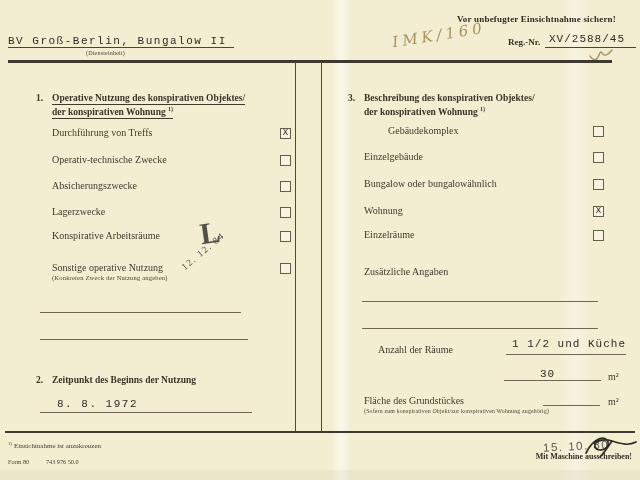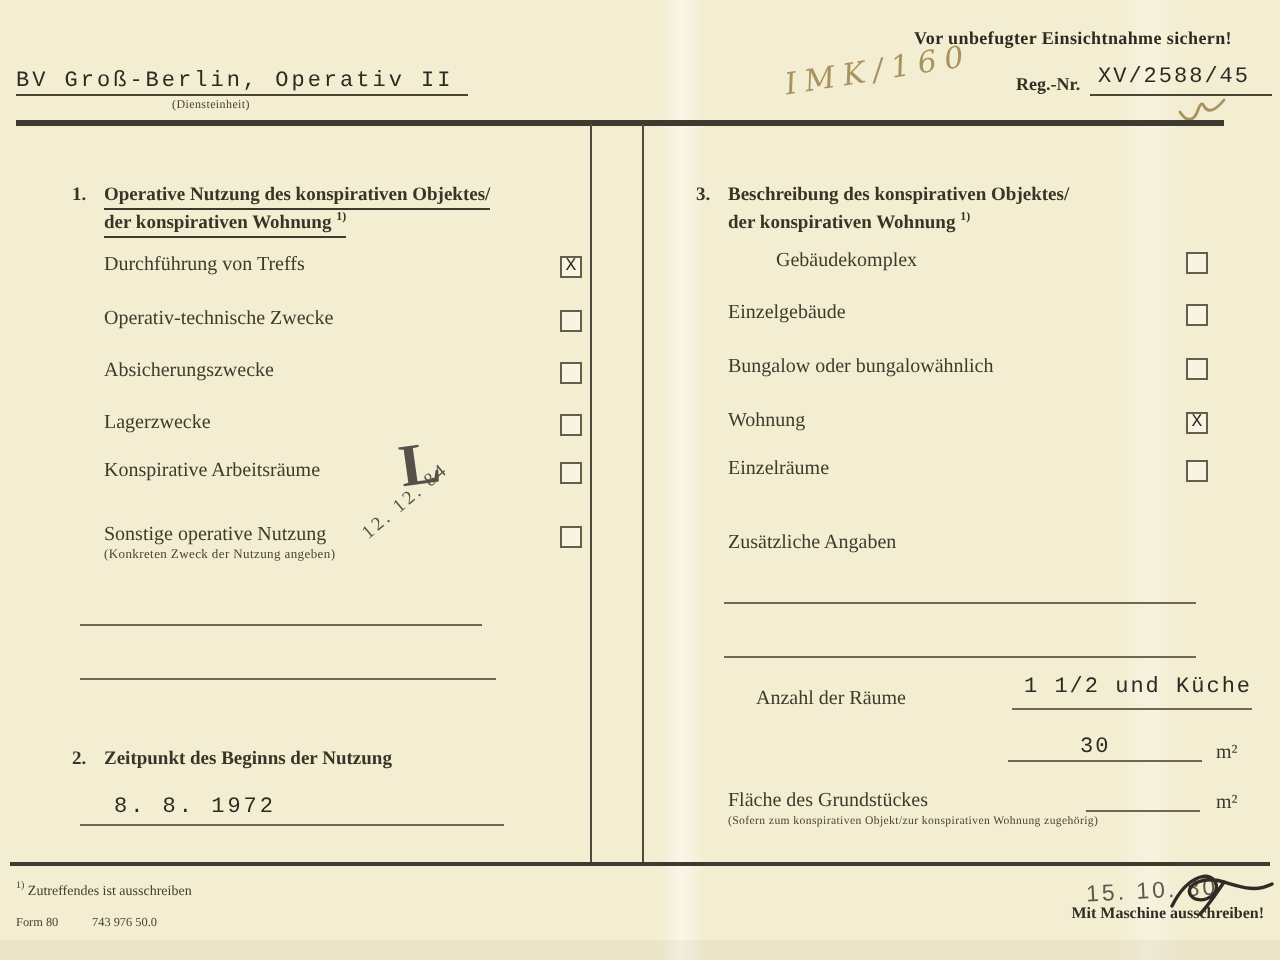--- a/index.html
+++ b/index.html
@@ -44,21 +44,21 @@
 </style>
 </head>
 <body>
 
 <div class="page">
 
   <div class="streak" style="left:330px; width:22px;"></div>
   <div class="streak" style="left:560px; width:30px; opacity:.6;"></div>
   <div class="shade-bottom"></div>
 
-  <div class="abs typed" style="left:8px; top:35px;">BV Groß-Berlin, Operativ II</div>
+  <div class="abs typed" style="left:8px; top:35px;">BV Groß-Berlin, Bungalow II</div>
   <div class="uline" style="left:8px; top:47px; width:226px; border-color:#4c4533;"></div>
   <div class="abs lbl-sm" style="left:86px; top:50px; font-size:6px;">(Diensteinheit)</div>
 
   <div class="abs notice" style="right:24px; top:14px;">Vor unbefugter Einsichtnahme sichern!</div>
 
   <div class="abs reg-lbl" style="left:508px; top:37px;">Reg.-Nr.</div>
   <div class="abs typed" style="left:549px; top:33px; letter-spacing:1px;">XV/2588/45</div>
   <div class="uline" style="left:545px; top:47px; width:91px; border-color:#4c4533;"></div>
 
   <div class="abs pencil hand-note" style="left:392px; top:26px;">IMK/160</div>
@@ -136,21 +136,21 @@
 
   <div class="abs typed" style="left:540px; top:368px; letter-spacing:1px;">30</div>
   <div class="uline" style="left:504px; top:380px; width:97px;"></div>
   <div class="abs lbl" style="left:608px; top:371px;">m²</div>
 
   <div class="abs lbl" style="left:364px; top:395px;">Fläche des Grundstückes</div>
   <div class="uline" style="left:543px; top:405px; width:57px;"></div>
   <div class="abs lbl" style="left:608px; top:396px;">m²</div>
   <div class="abs lbl-sm" style="left:364px; top:408px; font-size:5.8px;">(Sofern zum konspirativen Objekt/zur konspirativen Wohnung zugehörig)</div>
 
-  <div class="abs" style="left:8px; top:441px; font-size:7px; color:#433d30;"><span class="sup" style="font-size:5px;">1)</span> <span>Zutreffendes ist ausschreiben</span></div>
+  <div class="abs" style="left:8px; top:441px; font-size:7px; color:#433d30;"><span class="sup" style="font-size:5px;">1)</span> <span>Einsichtnahme ist anzukreuzen</span></div>
   <div class="abs" style="left:8px; top:458px; font-size:6.2px; color:#4a4335;">Form 80</div>
   <div class="abs" style="left:46px; top:458px; font-size:6.2px; color:#4a4335;">743 976 50.0</div>
 
   <div class="abs stamp-date2" style="left:543px; top:440px;">15. 10. 80</div>
   <div class="abs" style="left:582px; top:433px;">
     <svg width="58" height="26" viewBox="0 0 58 26">
       <path d="M4,20 C12,4 24,2 26,9 C28,16 16,20 13,14 C11,9 20,5 30,8 C40,11 46,13 54,9 M30,8 C26,14 22,20 18,24" fill="none" stroke="#2f2b25" stroke-width="1.7" stroke-linecap="round"></path>
     </svg>
   </div>
   <div class="abs instr" style="right:8px; top:452px;">Mit Maschine ausschreiben!</div>

